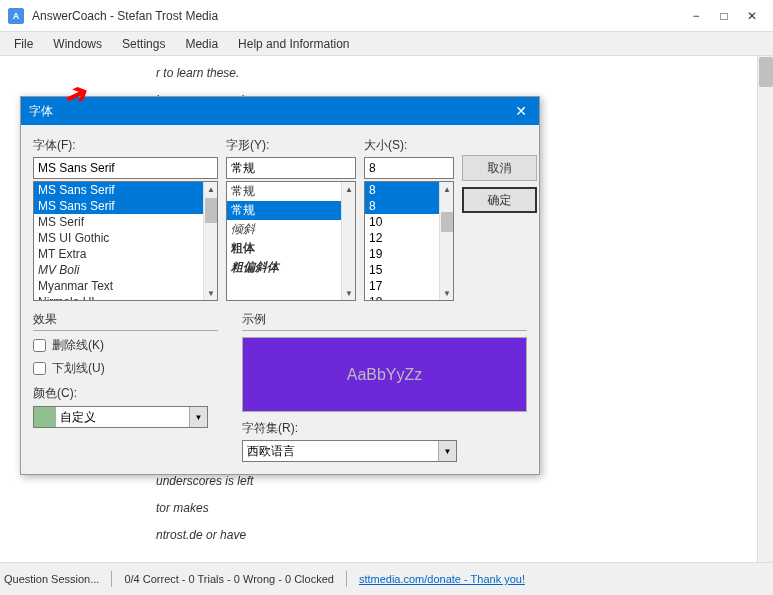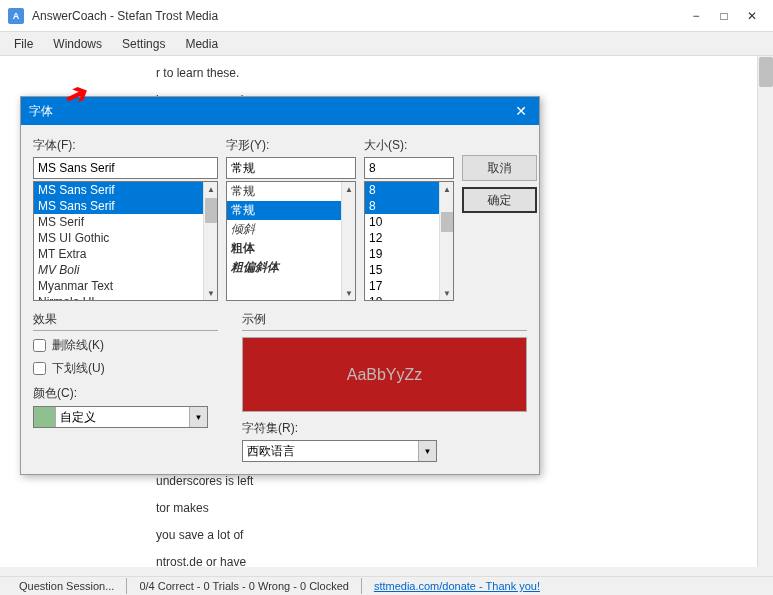--- a/index.html
+++ b/index.html
@@ -98,20 +98,21 @@
     }
     .help-content-inner {
       margin-left: 140px;
       margin-right: 20px;
       font-size: 12px;
       color: #333;
       line-height: 1.6;
     }
     .help-content-inner p {
       margin-bottom: 8px;
+      font-style: italic;
     }
     .scrollbar-right {
       position: absolute;
       right: 0;
       top: 0;
       bottom: 0;
       width: 16px;
       background: #f0f0f0;
       border-left: 1px solid #ddd;
     }
@@ -308,21 +309,21 @@
       border-left: 1px solid #aaa;
       display: flex;
       align-items: center;
       justify-content: center;
       font-size: 8px;
     }
 
     
     .preview-box {
       border: 1px solid #aaa;
-      background: #b91c1c;
+      background: #6d28d9;
       height: 75px;
       display: flex;
       align-items: center;
       justify-content: center;
       margin-top: 6px;
     }
     .preview-text {
       font-size: 16px;
       color: #bbb;
       font-family: 'MS Sans Serif', sans-serif;
@@ -332,21 +333,21 @@
     .charset-section {
       margin-top: 8px;
     }
     .charset-dropdown {
       display: flex;
       align-items: center;
       height: 22px;
       border: 1px solid #7a7a7a;
       background: white;
       cursor: pointer;
-      width: 195px;
+      width: 215px;
     }
     .charset-text {
       flex: 1;
       padding: 0 4px;
       font-size: 12px;
     }
     .charset-arrow {
       width: 18px;
       height: 100%;
       background: #e1e1e1;
@@ -369,26 +370,26 @@
       z-index: 200;
       pointer-events: none;
     }
 
     
     .status-bar {
       position: absolute;
       bottom: 0;
       left: 0;
       right: 0;
-      height: 19px;
+      height: 33px;
       background: #f0f0f0;
       border-top: 1px solid #ddd;
       display: flex;
       align-items: center;
-      padding: 0 19px;
+      padding: 0 4px;
       font-size: 11px;
       color: #333;
       gap: 4px;
     }
     .status-divider {
       width: 1px;
       height: 16px;
       background: #aaa;
       margin: 0 8px;
     }
@@ -413,20 +414,21 @@
     <button class="title-bar-btn">□</button>
     <button class="title-bar-btn close">✕</button>
   </div>
 </div>
 
 <div class="menu-bar">
   <div class="menu-item">File</div>
   <div class="menu-item">Windows</div>
   <div class="menu-item">Settings</div>
   <div class="menu-item">Media</div>
+  <div class="menu-item">Help and Information</div>
 </div>
 
 <div class="main-area">
 
   <div class="help-content">
     <div class="help-content-inner">
       <p>r to learn these.</p>
       <p>ion as answered</p>
       <p>ur learning success.</p>
       <p>tion list which is</p>
@@ -436,21 +438,20 @@
       <p>niddle serves for</p>
       <p>the question by</p>
       <p>stion still shall be</p>
       <p>happen no more in</p>
       <p>ent question list.</p>
       <p>n this list is</p>
       <p>load the same list</p>
       <p>n in a single line of</p>
       <p>underscores is left</p>
       <p>tor makes</p>
-      <p>you save a lot of</p>
       <p>ntrost.de or have</p>
 
     </div>
   </div>
 
   <div class="scrollbar-right">
     <div class="scrollbar-thumb"></div>
   </div>
 
   <div class="dialog">

